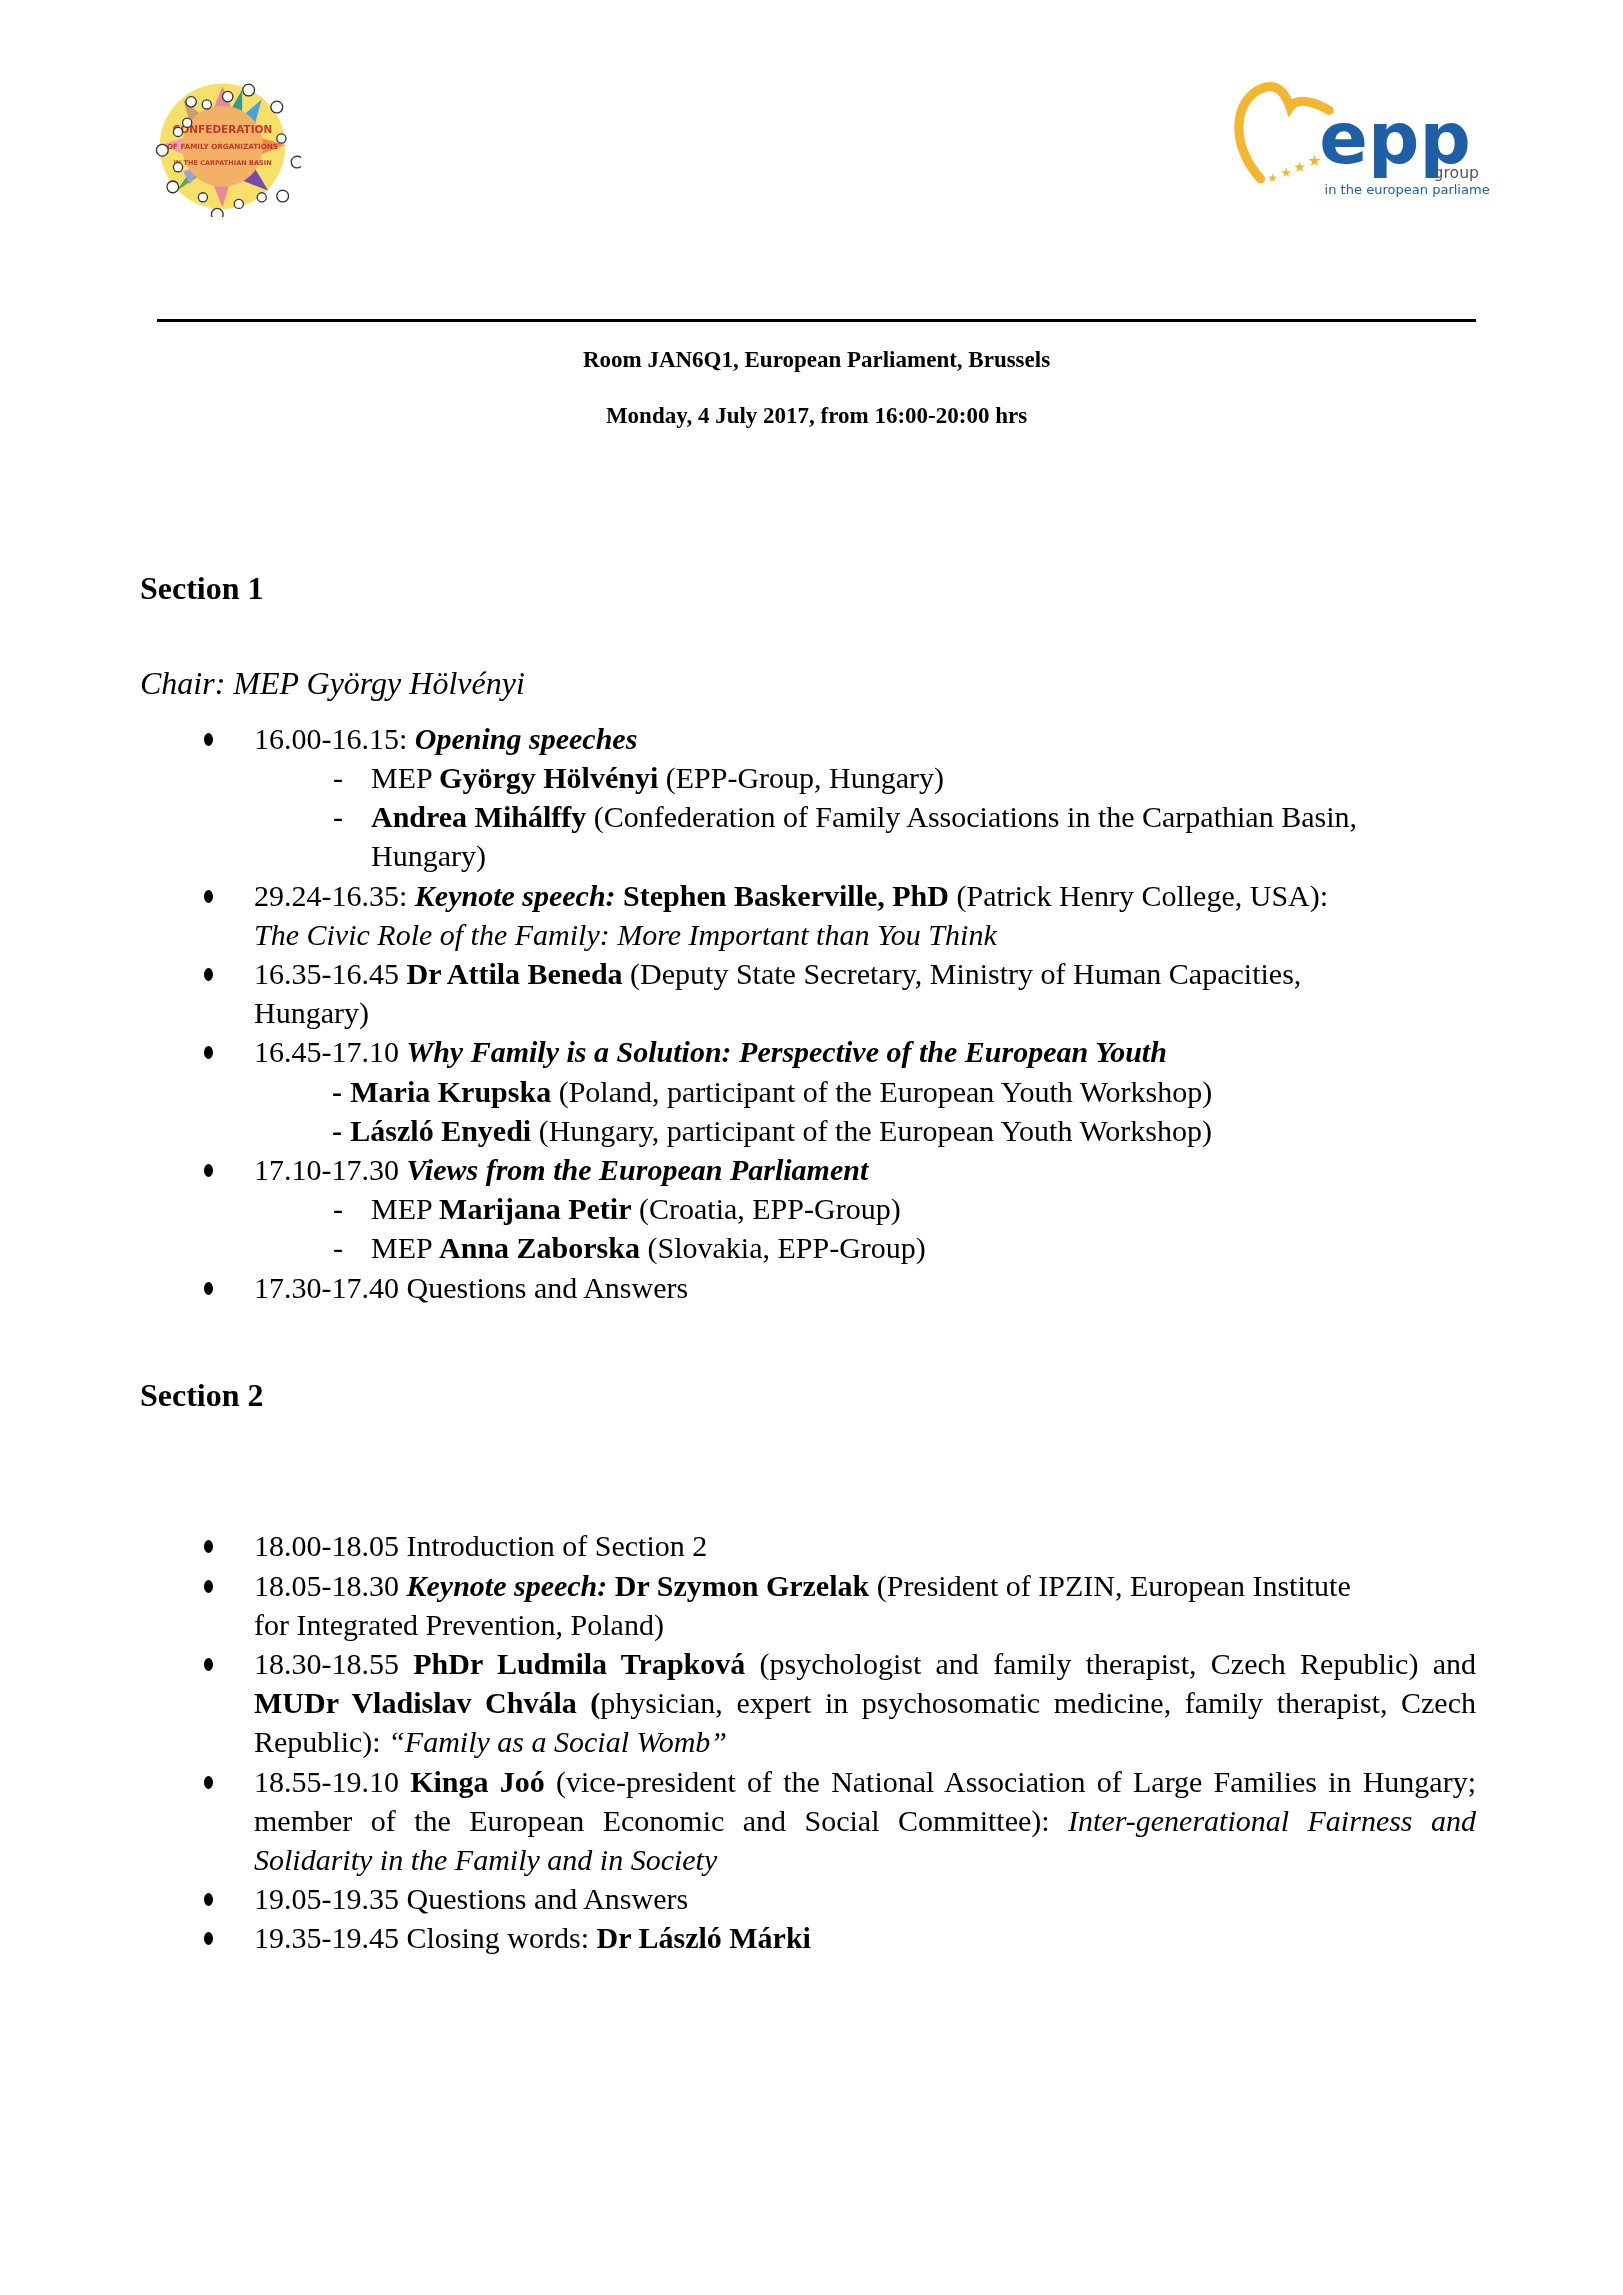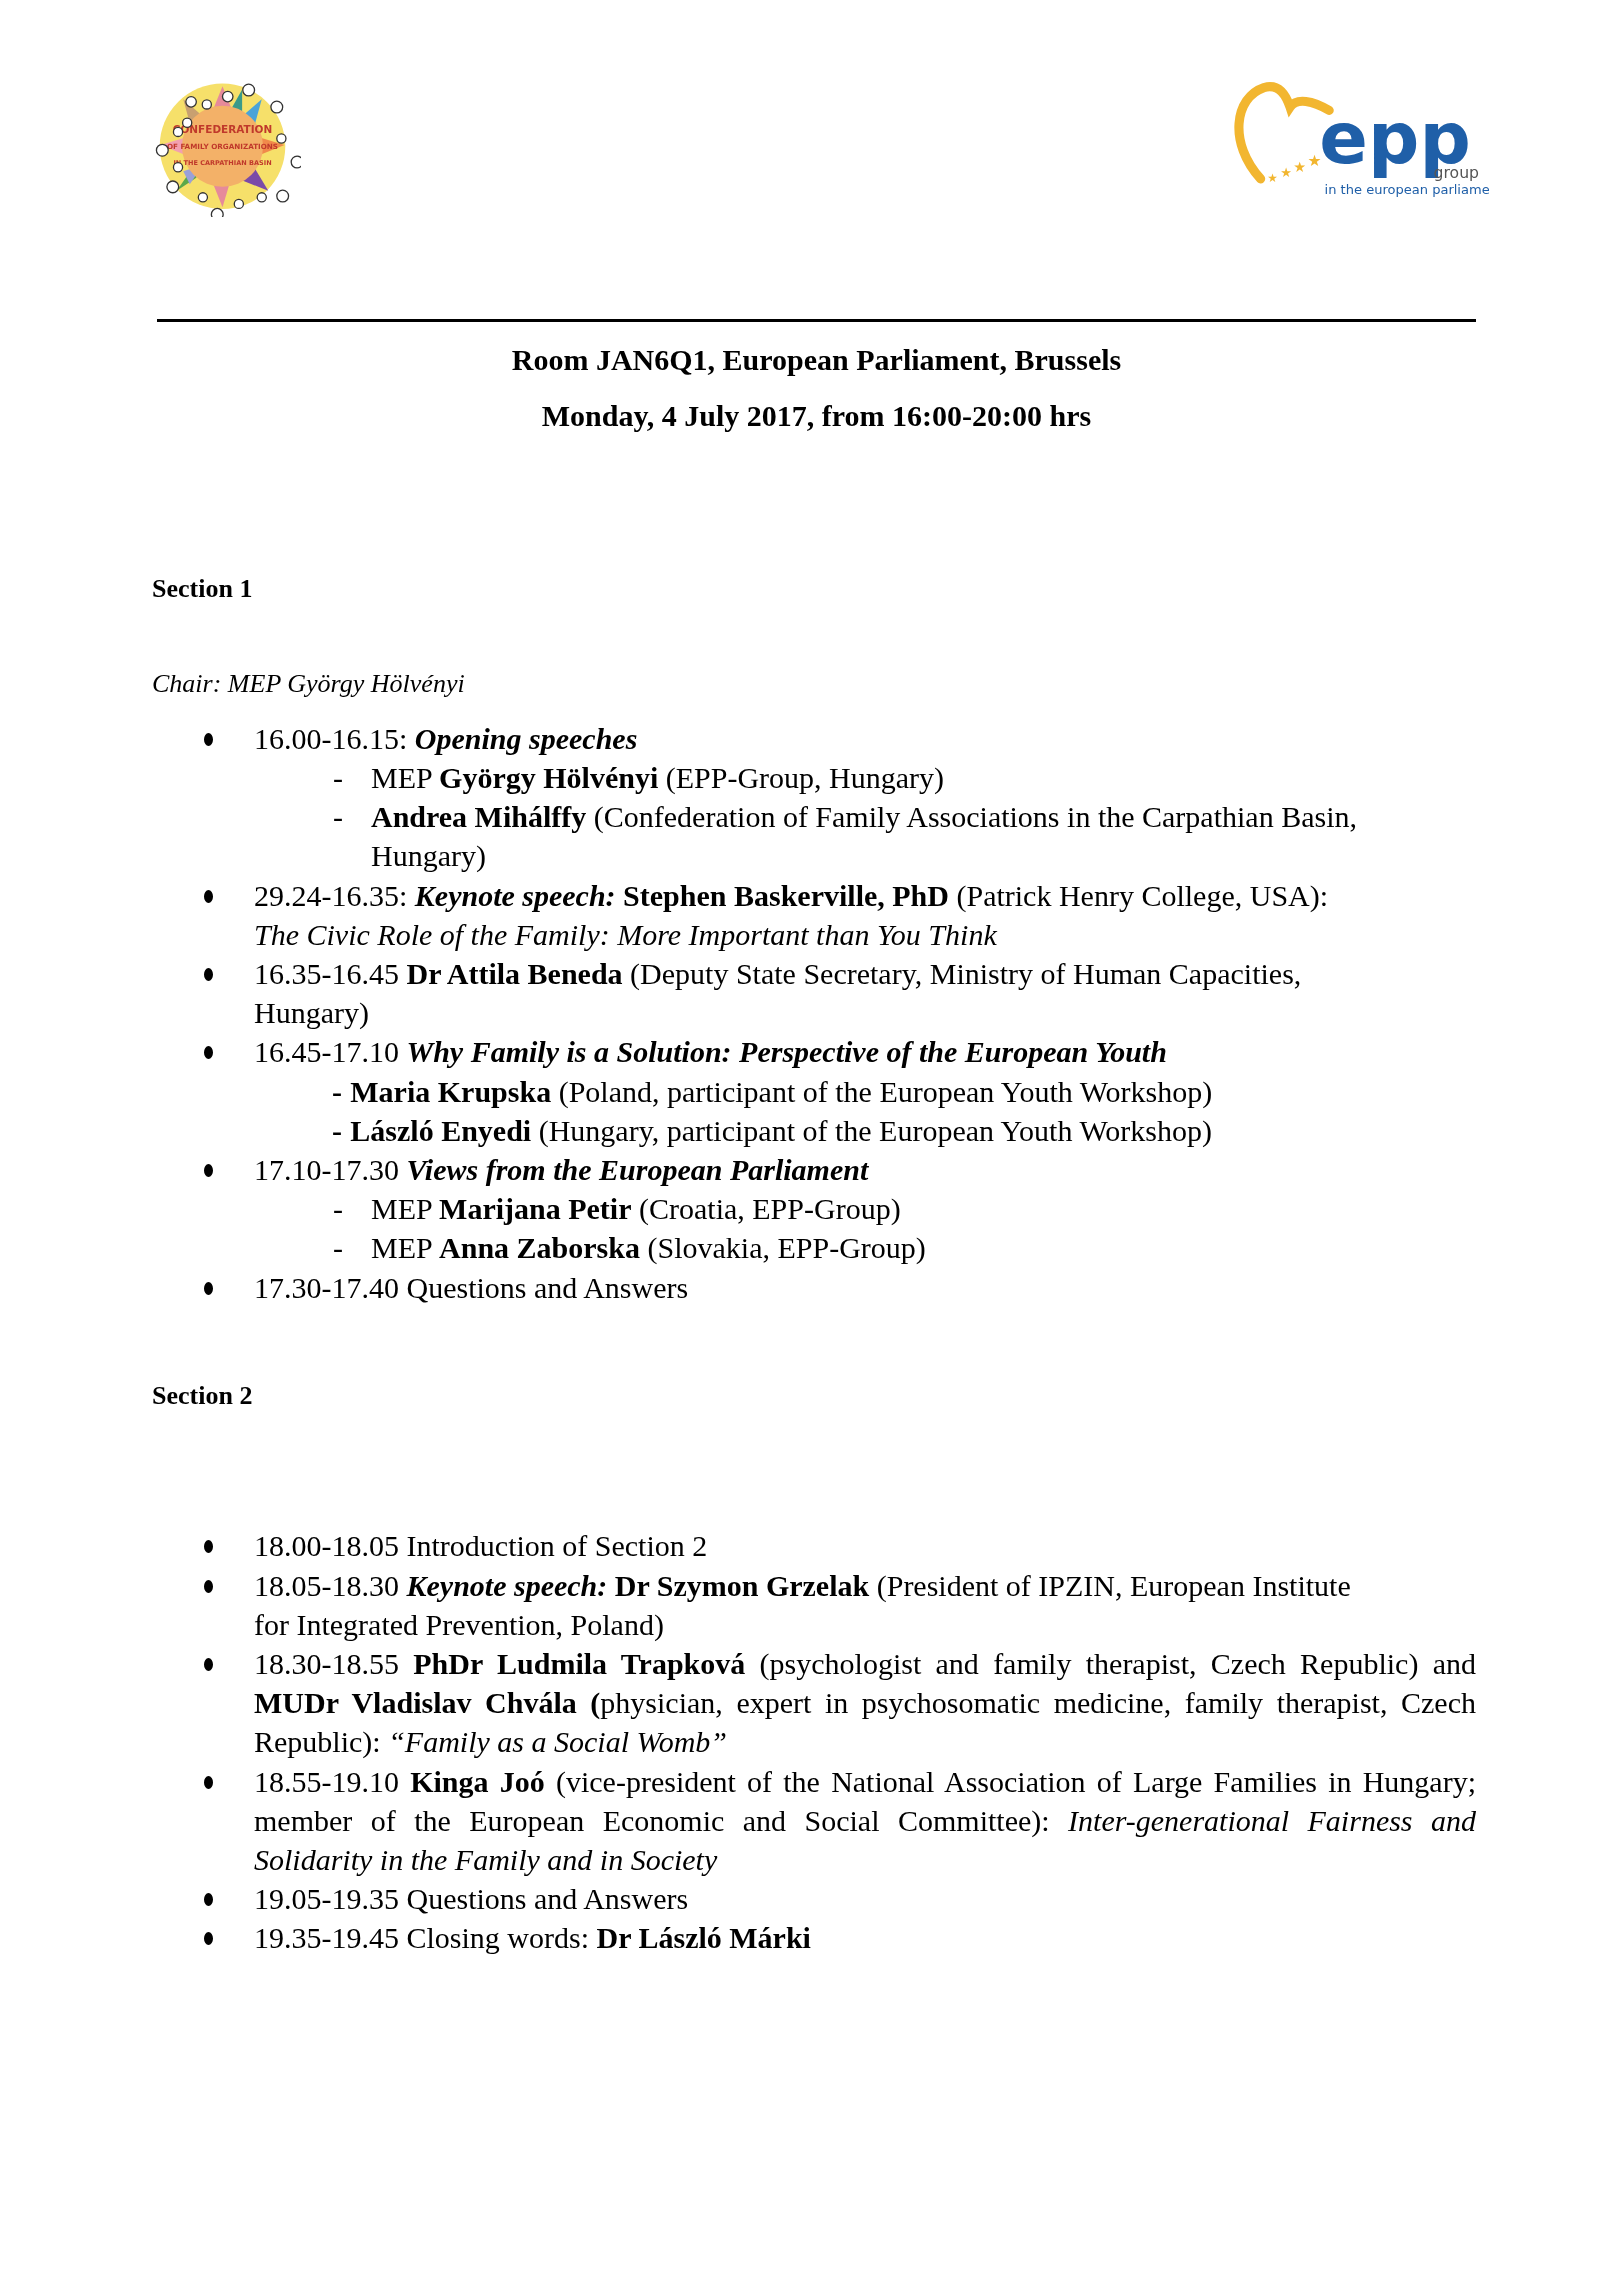--- a/index.html
+++ b/index.html
@@ -8,25 +8,25 @@
     .page { position: absolute; left: 0; top: 0; width: 1623px; height: 2295px; background: #fff; }
 
     
     .logo-left { position: absolute; left: 144px; top: 73px; width: 157px; height: 144px; }
     .logo-right { position: absolute; left: 1215px; top: 71px; width: 274px; height: 131px; }
 
     
     .title { position: absolute; left: 157px; top: 261px; width: 1319px; text-align: center;
              font-size: 47px; font-weight: bold; font-style: italic; letter-spacing: 0px; line-height: 58px; }
     .title-rule { position: absolute; left: 157px; top: 319px; width: 1319px; height: 2.6px; background: #000; }
-    .center-line { position: absolute; left: 157px; width: 1319px; text-align: center; font-size: 30px; line-height: 37px; }
+    .center-line { position: absolute; left: 157px; width: 1319px; text-align: center; font-size: 23px; line-height: 37px; }
     .b { font-weight: bold; }
     .i { font-style: italic; margin-top: 40px; }
 
-    .left-text { position: absolute; left: 152px; font-size: 26px; line-height: 37px; }
+    .left-text { position: absolute; left: 140px; font-size: 32px; line-height: 37px; }
 
     
     .bullet-row { position: absolute; left: 204px; width: 1272px; font-size: 30px; line-height: 39px; }
     .bullet-row .dot { position: absolute; left: 0; top: 13.7px; width: 9.1px; height: 13px; border-radius: 50%; background: #000; }
     .bullet-row .txt { position: absolute; left: 50px; width: 1222px; }
     .justify { text-align: justify; text-align-last: left; }
     .sub-row { position: absolute; font-size: 30px; line-height: 39px; }
     .sub-row .dash { position: absolute; left: 0; top: 0; }
     .sub-row .txt { position: absolute; left: 38px; width: 1111px; }
   </style>

